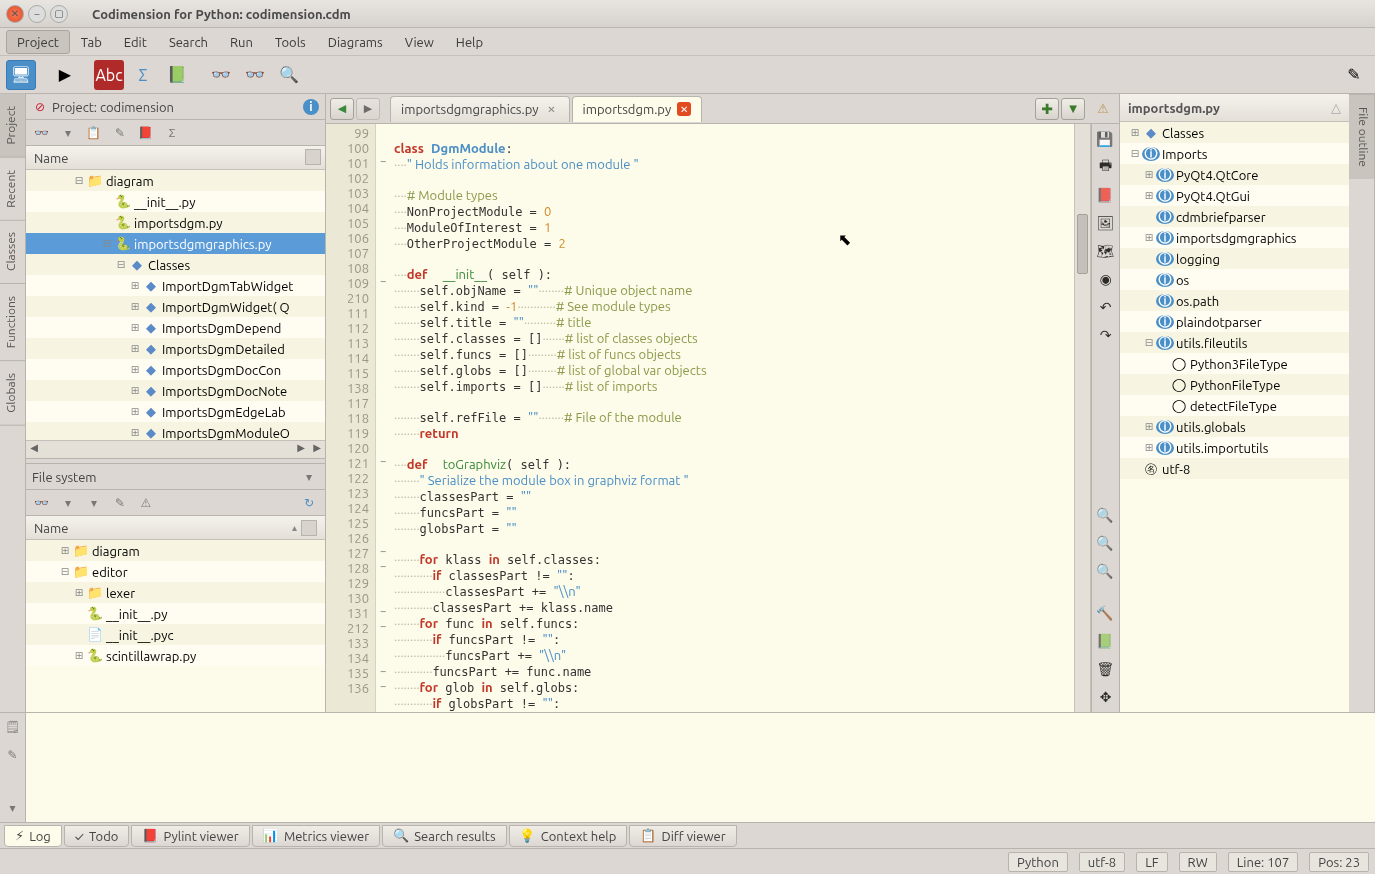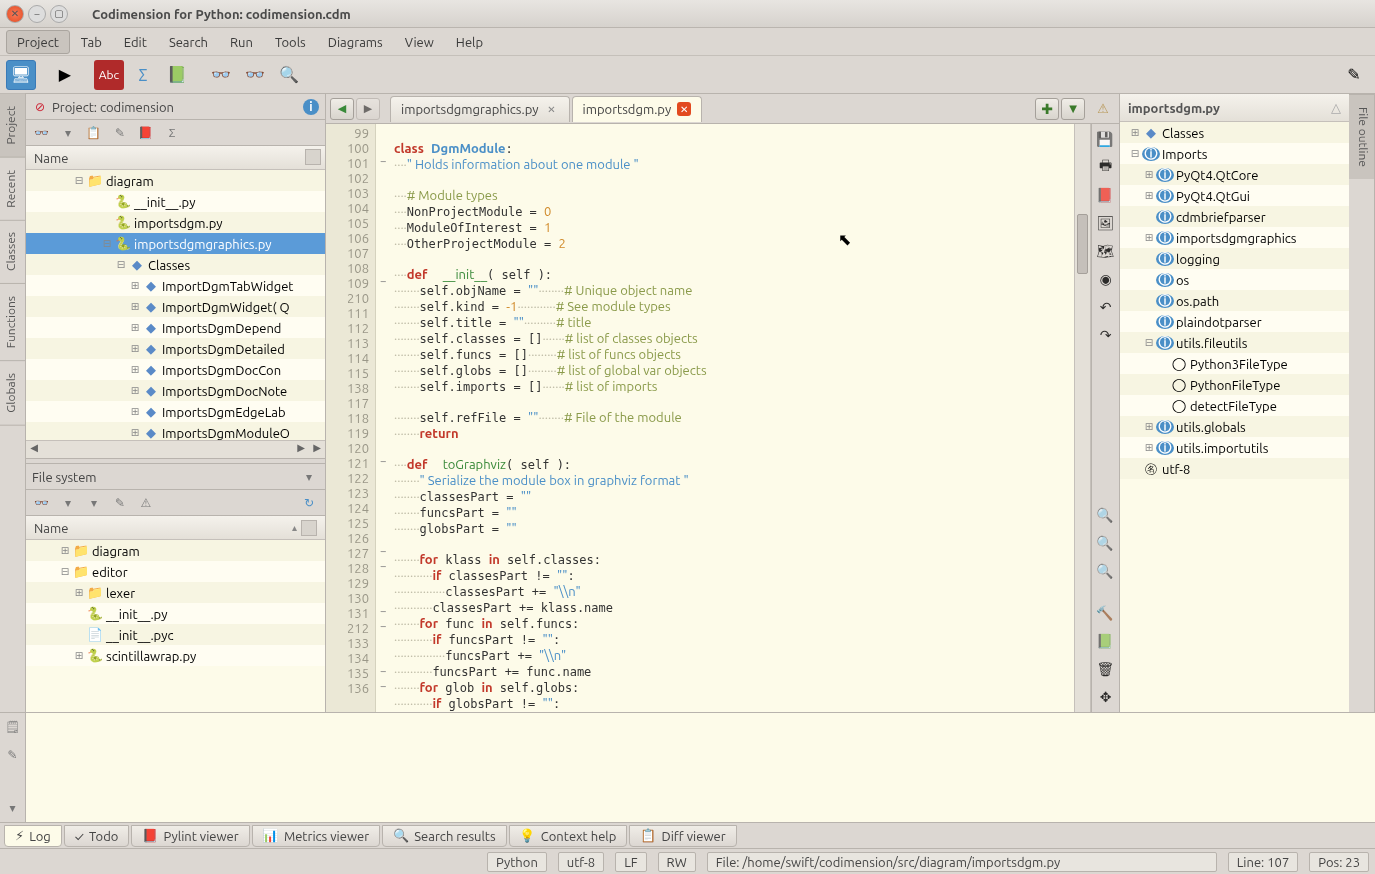--- a/index.html
+++ b/index.html
@@ -103,21 +103,21 @@
     <span class="menu-item">Diagrams</span>
     <span class="menu-item">View</span>
     <span class="menu-item">Help</span>
   </div>
 
 <div class="toolbar">
   <span class="tb-btn" style="background:#4a8fc7;color:white;border:1px solid #3a7ab7;">🖥</span>
   <span class="tb-sep"></span>
   <span class="tb-btn">▶</span>
   <span class="tb-sep"></span>
-  <span class="tb-btn" style="background:#b02a2a;color:white;font-size:12px;">Abc</span>
+  <span class="tb-btn" style="background:#b02a2a;color:white;font-size:16px;">Abc</span>
   <span class="tb-btn" style="color:#4a8fc7;">Σ</span>
   <span class="tb-btn" style="color:#2a8a3a;">📗</span>
   <span class="tb-sep"></span>
   <span class="tb-btn">👓</span>
   <span class="tb-btn">👓</span>
   <span class="tb-btn">🔍</span>
   <span style="flex:1"></span>
   <span class="tb-btn">✎</span>
 </div>
 
@@ -615,18 +615,17 @@
       <span>Diff viewer</span>
     </div>
   </div>
 
 <div class="statusbar">
   <span style="flex:1"></span>
   <span class="status-cell">Python</span>
   <span class="status-cell">utf-8</span>
   <span class="status-cell">LF</span>
   <span class="status-cell">RW</span>
-  <span class="status-cell flex" style="flex:0 0 510px;">File: /home/swift/codimension/src/diagram/importsdgm.py</span>
   <span class="status-cell">Line: 107</span>
   <span class="status-cell">Pos: 23</span>
 </div>
 
 <div class="cursor-img">⬉</div>
 
 </body></html>

